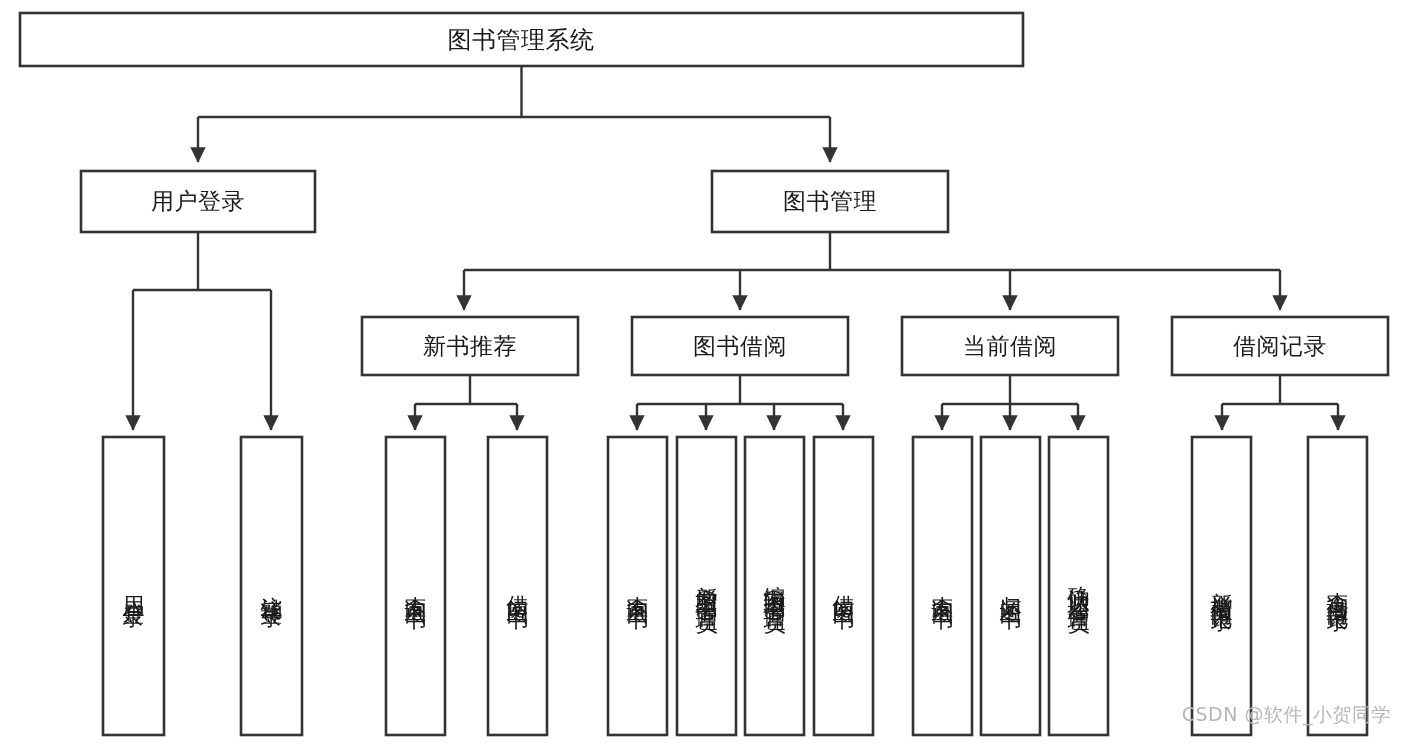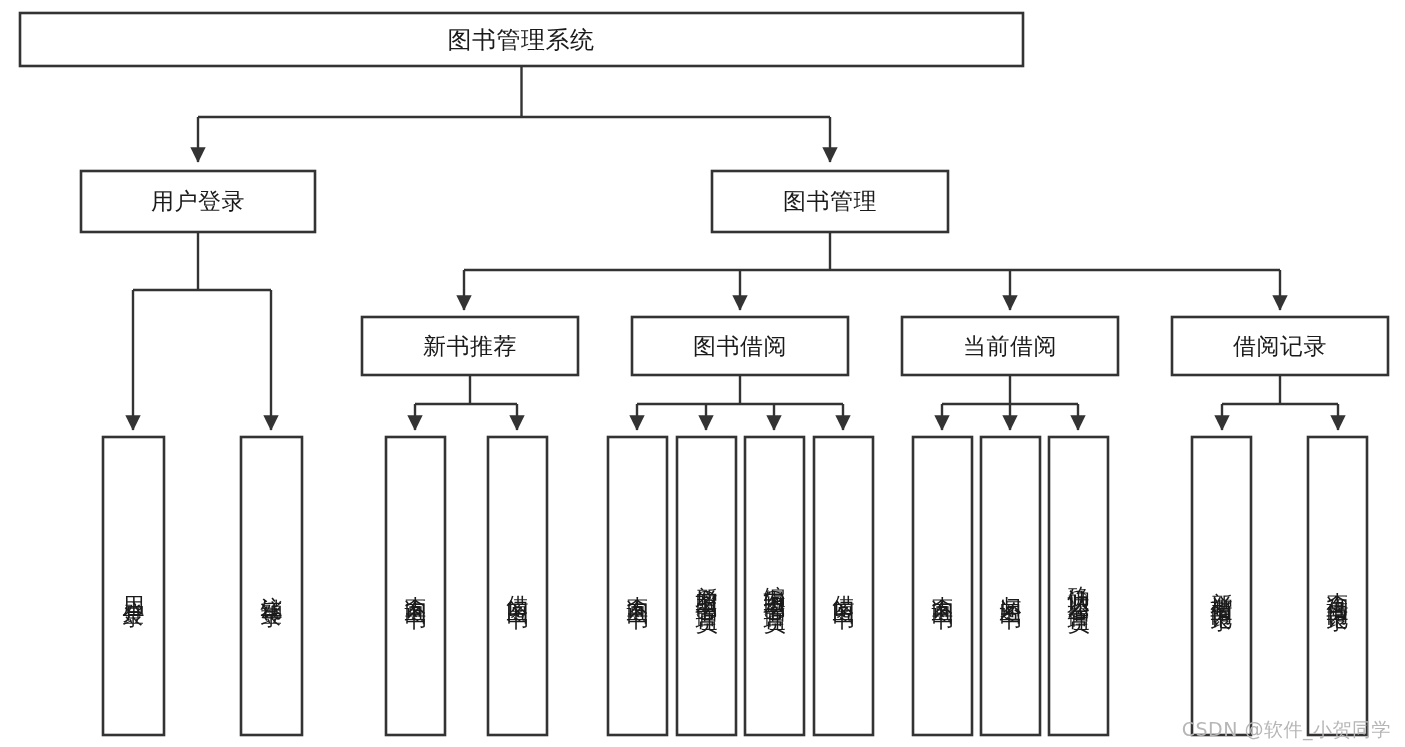--- a/index.html
+++ b/index.html
@@ -73,21 +73,21 @@
     font-size: 22px;
     line-height: 1;
     color: #1a1a1a;
     letter-spacing: 4px;
     white-space: nowrap;
     text-align: center;
   }
   .watermark {
     position: absolute;
     right: 14px;
-    bottom: 4px;
+    bottom: 19px;
     font-family: "DejaVu Sans", "Liberation Sans", sans-serif;
     font-size: 19px;
     color: #b6b6b6;
     letter-spacing: 0.5px;
     white-space: nowrap;
   }
 </style>
 </head>
 <body>
 

